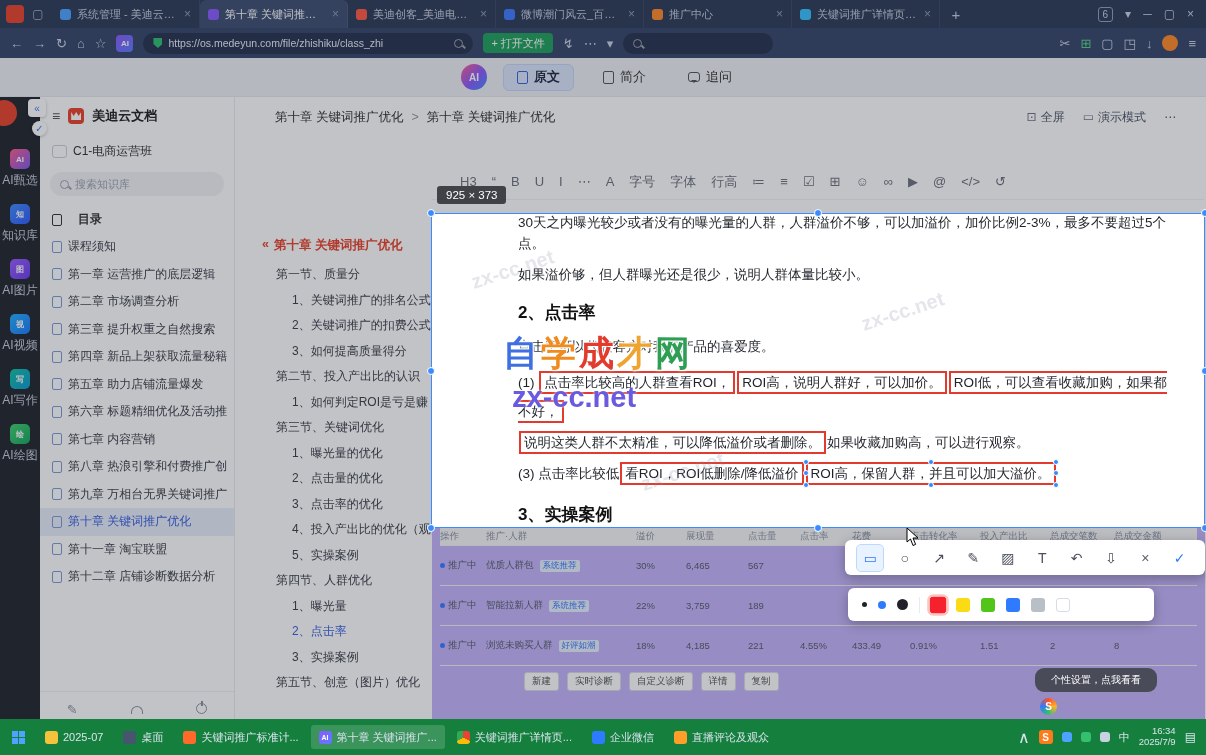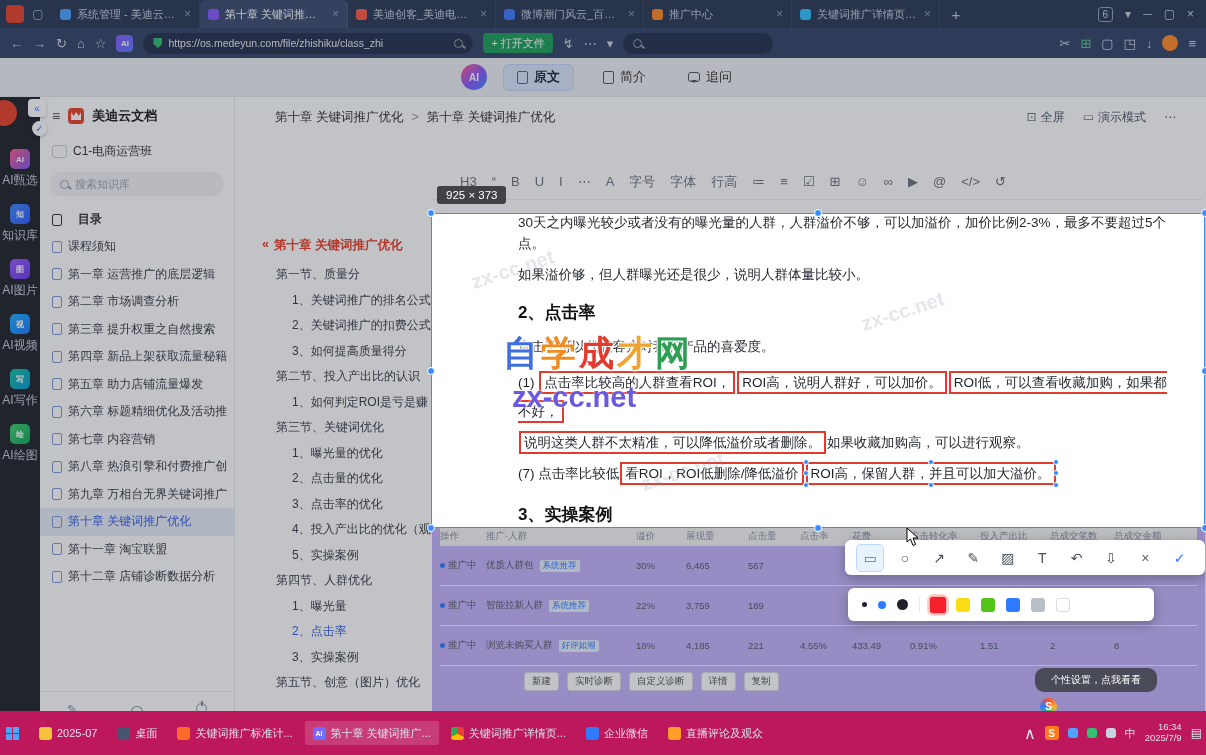--- a/index.html
+++ b/index.html
@@ -142,21 +142,21 @@
   .cp-sep{width:1px;height:16px;background:#e8eaee}
   .swatches{display:flex;gap:11px;align-items:center}
   .swatch{width:14px;height:14px;border-radius:3px;cursor:pointer}
   .swatch.sel{outline:2px solid #ffc4bd;transform:scale(1.2)}
   .swatch.light{border:1px solid #d8dce3}
   .tooltip{position:absolute;left:1035px;top:668px;background:rgba(66,70,78,.92);color:#fff;font-size:10px;padding:5px 16px;border-radius:9px;z-index:65;white-space:nowrap}
   .float-s{position:absolute;left:1040px;top:698px;width:17px;height:17px;border-radius:50%;background:conic-grad​ient(#ff4d2a,#ffb02a,#35c06f,#2f7bff,#ff4d2a);background:conic-gradient(#ff4d2a,#ffb02a,#35c06f,#2f7bff,#ff4d2a);z-index:66;color:#fff;font-size:10px;font-weight:bold;display:flex;align-items:center;justify-content:center}
   .cursor{position:absolute;left:906px;top:527px;z-index:110;pointer-events:none}
 
   
-  .taskbar{position:absolute;left:0;right:0;bottom:0;height:44px;background:#be185d;z-index:100;display:flex;align-items:center;padding:0 0;gap:6px;color:#dbe2ef}
+  .taskbar{position:absolute;left:0;right:0;bottom:0;height:36px;background:#15803d;z-index:100;display:flex;align-items:center;padding:0 6px;gap:6px;color:#dbe2ef}
   .tb-start{display:grid;grid-template-columns:6px 6px;gap:1px;padding:0 6px;cursor:pointer}
   .tb-start i{width:6px;height:6px;background:#4da3ff}
   .tb-items{display:flex;gap:4px;align-items:center}
   .tb-item{height:24px;display:flex;align-items:center;gap:5px;padding:0 8px;border-radius:3px;cursor:pointer;max-width:150px}
   .tb-item.active{background:rgba(255,255,255,.16)}
   .tb-ic{width:13px;height:13px;border-radius:3px;flex:none;display:flex;align-items:center;justify-content:center}
   .tb-g{color:#fff;font-size:7px;font-weight:bold}
   .tb-lb{font-size:11px;white-space:nowrap;overflow:hidden;text-overflow:ellipsis;max-width:112px}
   .tb-tray{margin-left:auto;display:flex;align-items:center;gap:9px;padding-right:4px}
   .tray-s{width:14px;height:14px;background:#ff7a1a;border-radius:3px;color:#fff;font-size:10px;font-weight:bold;display:flex;align-items:center;justify-content:center;cursor:pointer}
@@ -497,21 +497,21 @@
   <p class="dp">如果溢价够，但人群曝光还是很少，说明人群体量比较小。</p>
   <h2 class="dh">2、点击率</h2>
   <p class="dp">点击率可以代表客户对我们产品的喜爱度。</p>
   <div class="ann">
     <span class="seg">(1) </span><span class="seg rbox">点击率比较高的人群查看ROI，</span><span class="seg rbox">ROI高，说明人群好，可以加价。</span><span class="seg rbox">ROI低，可以查看收藏加购，如果都不好，</span>
   </div>
   <div class="ann">
     <span class="seg rbox">说明这类人群不太精准，可以降低溢价或者删除。</span><span class="seg">如果收藏加购高，可以进行观察。</span>
   </div>
   <div class="ann">
-    <span class="seg">(7) 点击率比较低</span><span class="seg rbox">看ROI，ROI低删除/降低溢价</span><span class="seg rbox selbox">ROI高，保留人群，并且可以加大溢价。<i class="bh bh-nw"></i><i class="bh bh-n"></i><i class="bh bh-ne"></i><i class="bh bh-e"></i><i class="bh bh-se"></i><i class="bh bh-s"></i><i class="bh bh-sw"></i><i class="bh bh-w"></i></span>
+    <span class="seg">(3) 点击率比较低</span><span class="seg rbox">看ROI，ROI低删除/降低溢价</span><span class="seg rbox selbox">ROI高，保留人群，并且可以加大溢价。<i class="bh bh-nw"></i><i class="bh bh-n"></i><i class="bh bh-ne"></i><i class="bh bh-e"></i><i class="bh bh-se"></i><i class="bh bh-s"></i><i class="bh bh-sw"></i><i class="bh bh-w"></i></span>
   </div>
   <h2 class="dh">3、实操案例</h2>
 
 </div>
 
 <div class="wm-main"><span style="color: rgb(63, 111, 224);">自</span><span style="color: rgb(240, 140, 31);">学</span><span style="color: rgb(226, 59, 46);">成</span><span style="color: rgb(240, 163, 47);">才</span><span style="color: rgb(47, 158, 85);">网</span></div>
 <div class="wm-sub">zx-cc.net</div>
 <div class="wm-diag" style="left:470px;top:258px">zx-cc.net</div>
 <div class="wm-diag" style="left:860px;top:300px">zx-cc.net</div>
 <div class="wm-diag" style="left:640px;top:460px">zx-cc.net</div>

